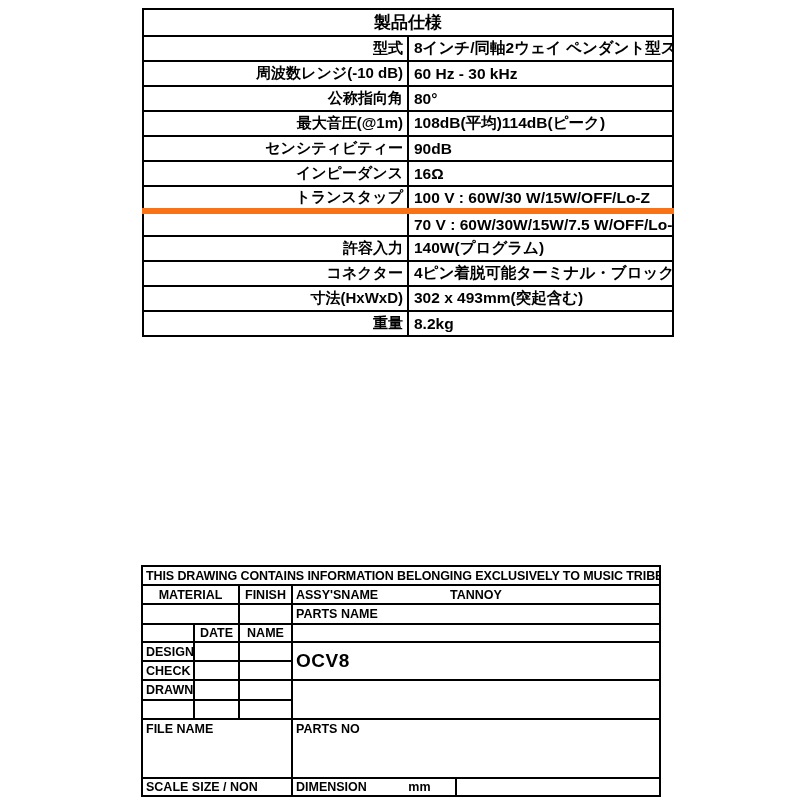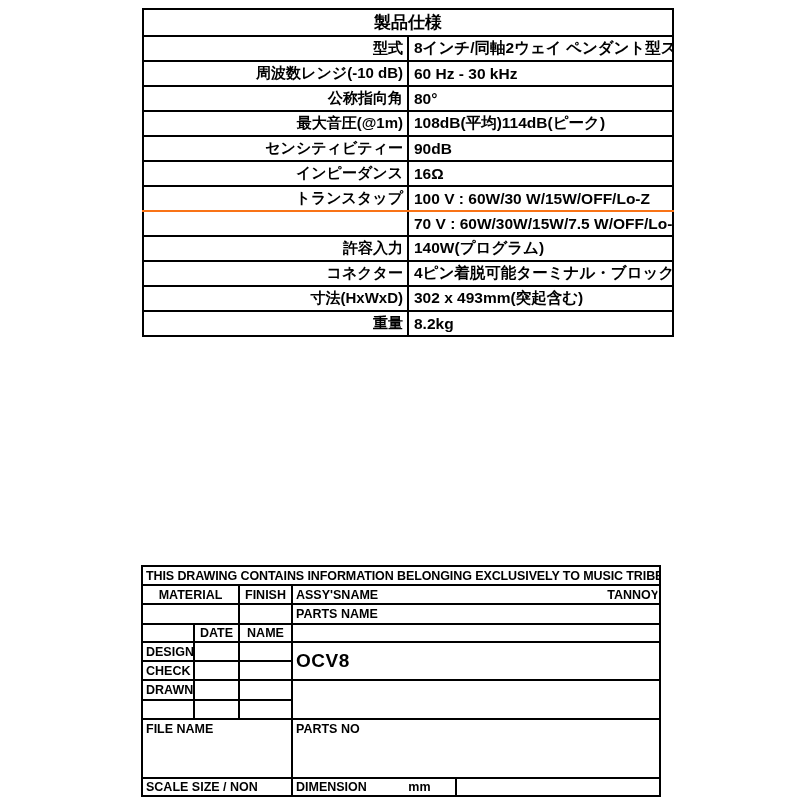--- a/index.html
+++ b/index.html
@@ -43,21 +43,21 @@
     text-align: right;
     padding-right: 4px;
     font-size: 15px;
   }
   td.spec-value {
     text-align: left;
     padding-left: 5px;
     font-size: 15.5px;
   }
   
-  tr.sep-a td { border-bottom: 2px solid #f97316; }
+  tr.sep-a td { border-bottom: 6px solid #f97316; }
   tr.sep-b td { border-top: 1px solid #c4c4c4; }
 
   
   table.title-block {
     position: absolute;
     left: 141px;
     top: 565px;
     width: 518px;
     border-collapse: collapse;
     table-layout: fixed;
@@ -81,21 +81,21 @@
     padding-left: 3px;
     font-size: 12.5px;
     letter-spacing: -0.1px;
   }
   td.assy-cell { position: relative; border-radius: 9px; }
   .brand-label {
     position: absolute;
     left: 0; right: 0;
     top: 50%;
     transform: translateY(-50%);
-    text-align: right;
+    text-align: center;
   }
   td.model-cell {
     text-align: center;
     font-size: 19px;
     letter-spacing: 0.5px;
     margin-top: 9px;
   }
   .dim-unit { margin-left: 38px; }
 </style>
 </head>

